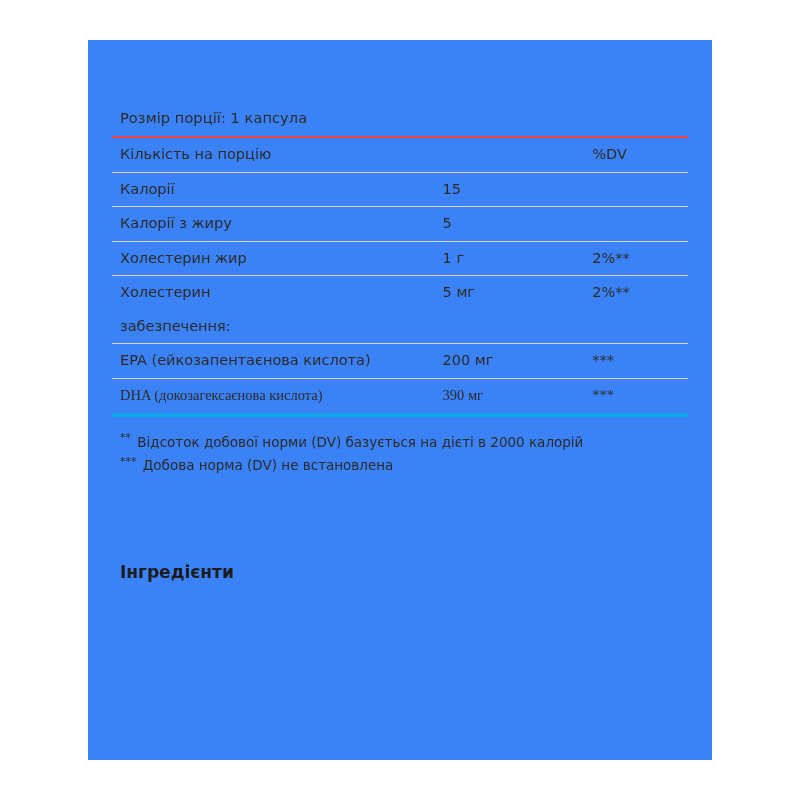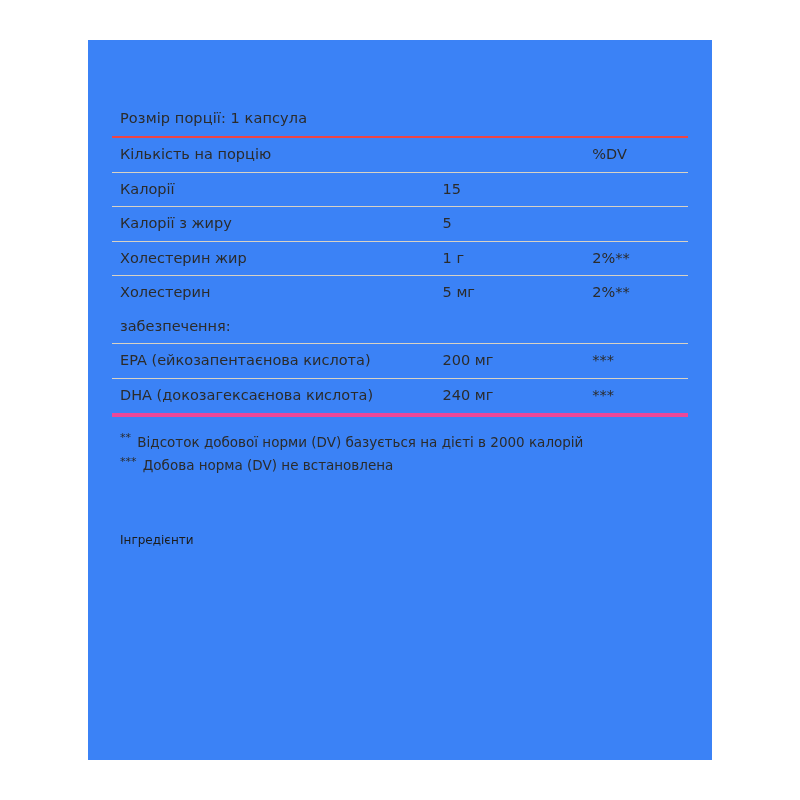--- a/index.html
+++ b/index.html
@@ -54,21 +54,22 @@
 
   table.nutrition tr.thick-top td {
     border-top: 2px solid #ef4444;
   }
 
   table.nutrition tr.no-line td {
     border-top: none;
   }
 
   table.nutrition tr.last-row td {
-    border-bottom: 4px solid #ec4899;
+    border-bottom: 4px solid #0ea5e9;
+    font-family: Liberation Serif, serif;
   }
 
   td.col-name { width: 56%; }
   td.col-amount { width: 26%; padding-left: 4px; }
   td.col-dv { width: 18%; padding-left: 4px; }
 
   .dv-head {
     text-align: left;
     padding-left: 0;
   }
@@ -92,24 +93,24 @@
     line-height: 1.75;
   }
   .footnotes .fn-mark {
     font-size: 11px;
     vertical-align: super;
     line-height: 0;
     margin-right: 2px;
   }
 
   .ingredients-title {
-    margin-top: 55px;
+    margin-top: 84px;
     padding-left: 8px;
-    font-size: 12px;
-    font-weight: normal;
+    font-size: 17px;
+    font-weight: bold;
     color: #1c1c1c;
   }
 
   .ingredients-body {
     margin-top: 14px;
     padding-left: 8px;
     padding-right: 60px;
     font-size: 17px;
     color: #1c1c1c;
     line-height: 1.62;
@@ -165,21 +166,21 @@
         </tr>
 
         <tr>
           <td class="col-name">EPA (ейкозапентаєнова кислота)</td>
           <td class="col-amount">200 мг</td>
           <td class="col-dv">***</td>
         </tr>
 
         <tr class="last-row">
           <td class="col-name">DHA (докозагексаєнова кислота)</td>
-          <td class="col-amount">240 мг</td>
+          <td class="col-amount">390 мг</td>
           <td class="col-dv">***</td>
         </tr>
       </tbody>
     </table>
 
     <div class="footnotes">
       <div><span class="fn-mark">**</span><span> Відсоток добової норми (DV) базується на дієті в 2000 калорій</span></div>
       <div><span class="fn-mark">***</span><span> Добова норма (DV) не встановлена</span></div>
     </div>
 

